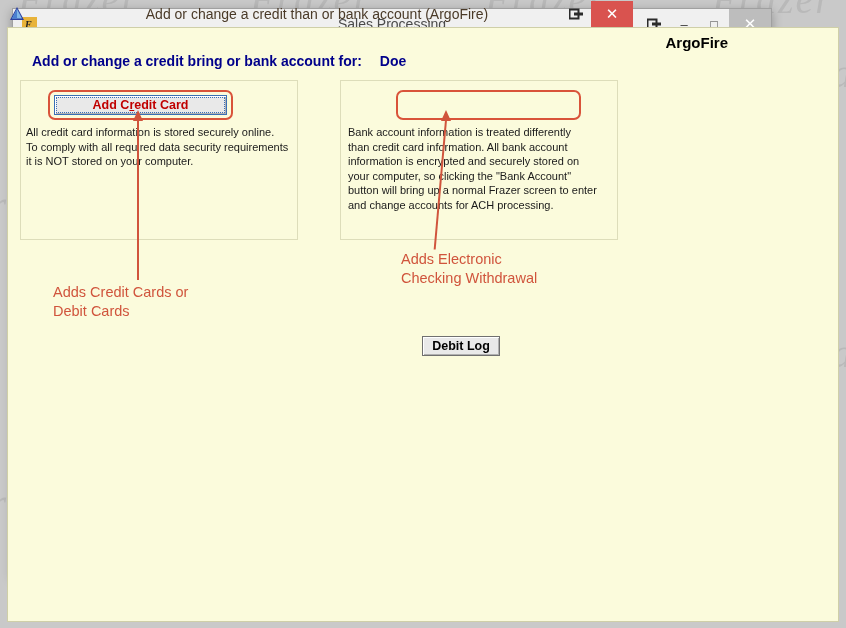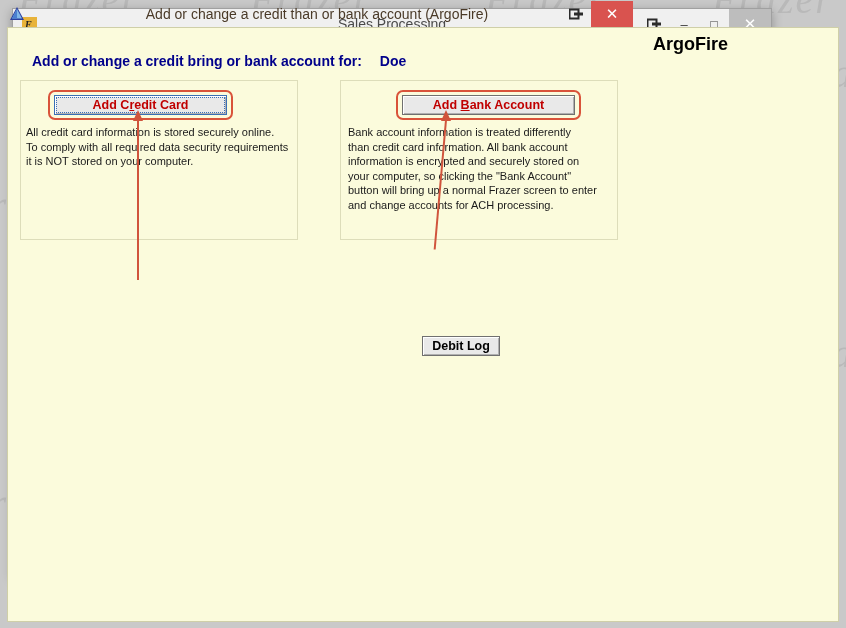--- a/index.html
+++ b/index.html
@@ -155,21 +155,21 @@
   }
   #cc-title {
     height:26px; position:relative; display:flex; align-items:center;
   }
   #cc-title .tb-title { color:#4a3a28; font-size:14px; }
   #cc-body {
     position:absolute; left:7px; top:27px; right:7px; bottom:6px;
     background:#fbfbdc; border:1px solid #cfcfa8;
   }
   .argo-brand {
-    position:absolute; right:110px; top:6px; font-size:18px; font-weight:bold; color:#000;
+    position:absolute; right:110px; top:6px; font-size:15px; font-weight:bold; color:#000;
   }
   .cc-head {
     position:absolute; left:24px; top:25px;
     font-size:14px; font-weight:bold; color:#00008b;
   }
   .panel {
     position:absolute; border:1px solid #ddddba; background:#fbfbdc;
   }
   .panel-txt {
     position:absolute; font-size:11px; color:#1a1a1a; line-height:14.5px;
@@ -440,32 +440,33 @@
     <div class="hl-red" style="left:40px; top:62px; width:185px; height:30px;"></div>
     <div class="dlgbtn redtxt focus" style="left:46px; top:67px; width:173px; height:20px;">
       <span>Add C<u>r</u>edit Card</span>
     </div>
     <div class="panel-txt" style="left:18px; top:97px; width:264px; white-space:pre-line;">All credit card information is stored securely online.
 To comply with all required data security requirements
 it is NOT stored on your computer.</div>
 
     <div class="panel" style="left:332px; top:52px; width:278px; height:160px;"></div>
     <div class="hl-red" style="left:388px; top:62px; width:185px; height:30px;"></div>
-    <div class="dlgbtn redtxt" style="left:394px; top:67px; width:173px; height:20px;">
-      <span>Add <u>B</u>ank Account</span>
-    </div>
     <div class="panel-txt" style="left:340px; top:97px; width:268px; white-space:pre-line;">Bank account information is treated differently
 than credit card information.  All bank account
 information is encrypted and securely stored on
 your computer, so clicking the "Bank Account"
 button will bring up a normal Frazer screen to enter
 and change accounts for ACH processing.</div>
 
     <div class="arrow-line" style="left:129px; top:92px; height:160px;"></div>
     <div class="arrow-head" style="left:125px; top:82px;"></div>
+    <div class="annot" style="left:45px; top:255px;">Adds Credit Cards or
+Debit Cards</div>
 
     <div class="arrow-line" style="left:437px; top:92px; height:130px; transform:rotate(5deg); transform-origin:top center;"></div>
     <div class="arrow-head" style="left:433px; top:82px;"></div>
+    <div class="annot" style="left:393px; top:222px;">Adds Electronic
+Checking Withdrawal</div>
 
     <div class="dlgbtn" style="left:414px; top:308px; width:78px; height:20px;">Debit Log</div>
 
   </div>
 </div>
 
 </body></html>

